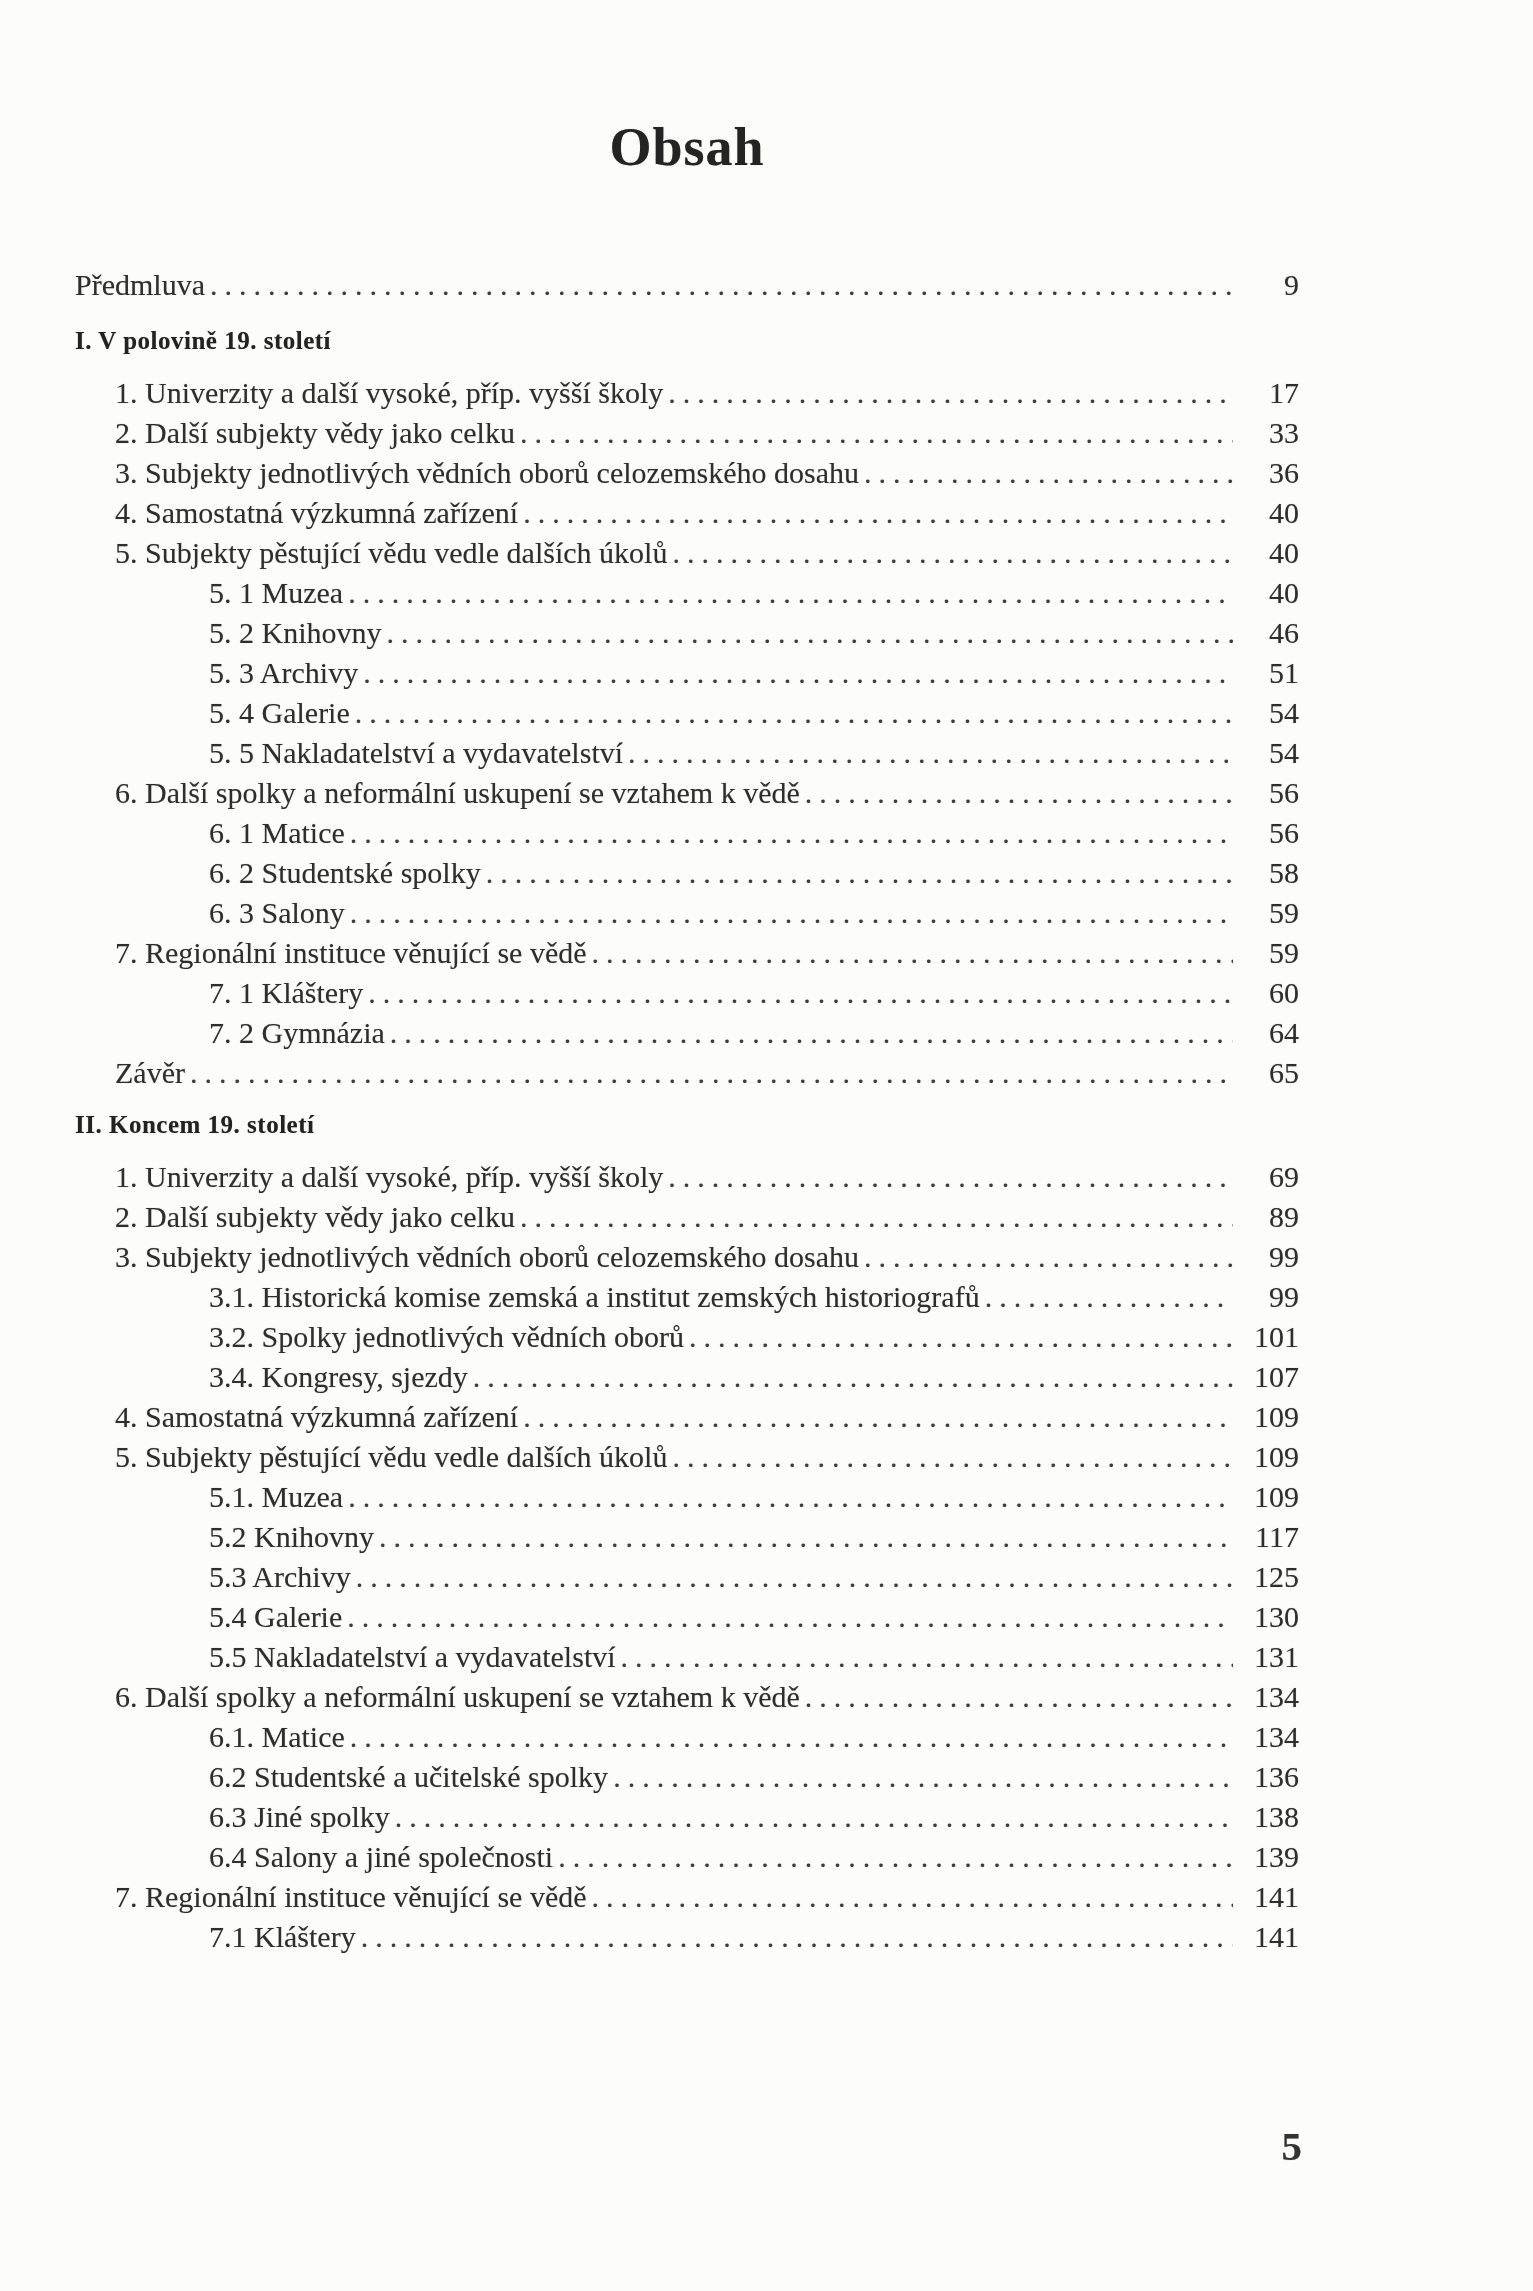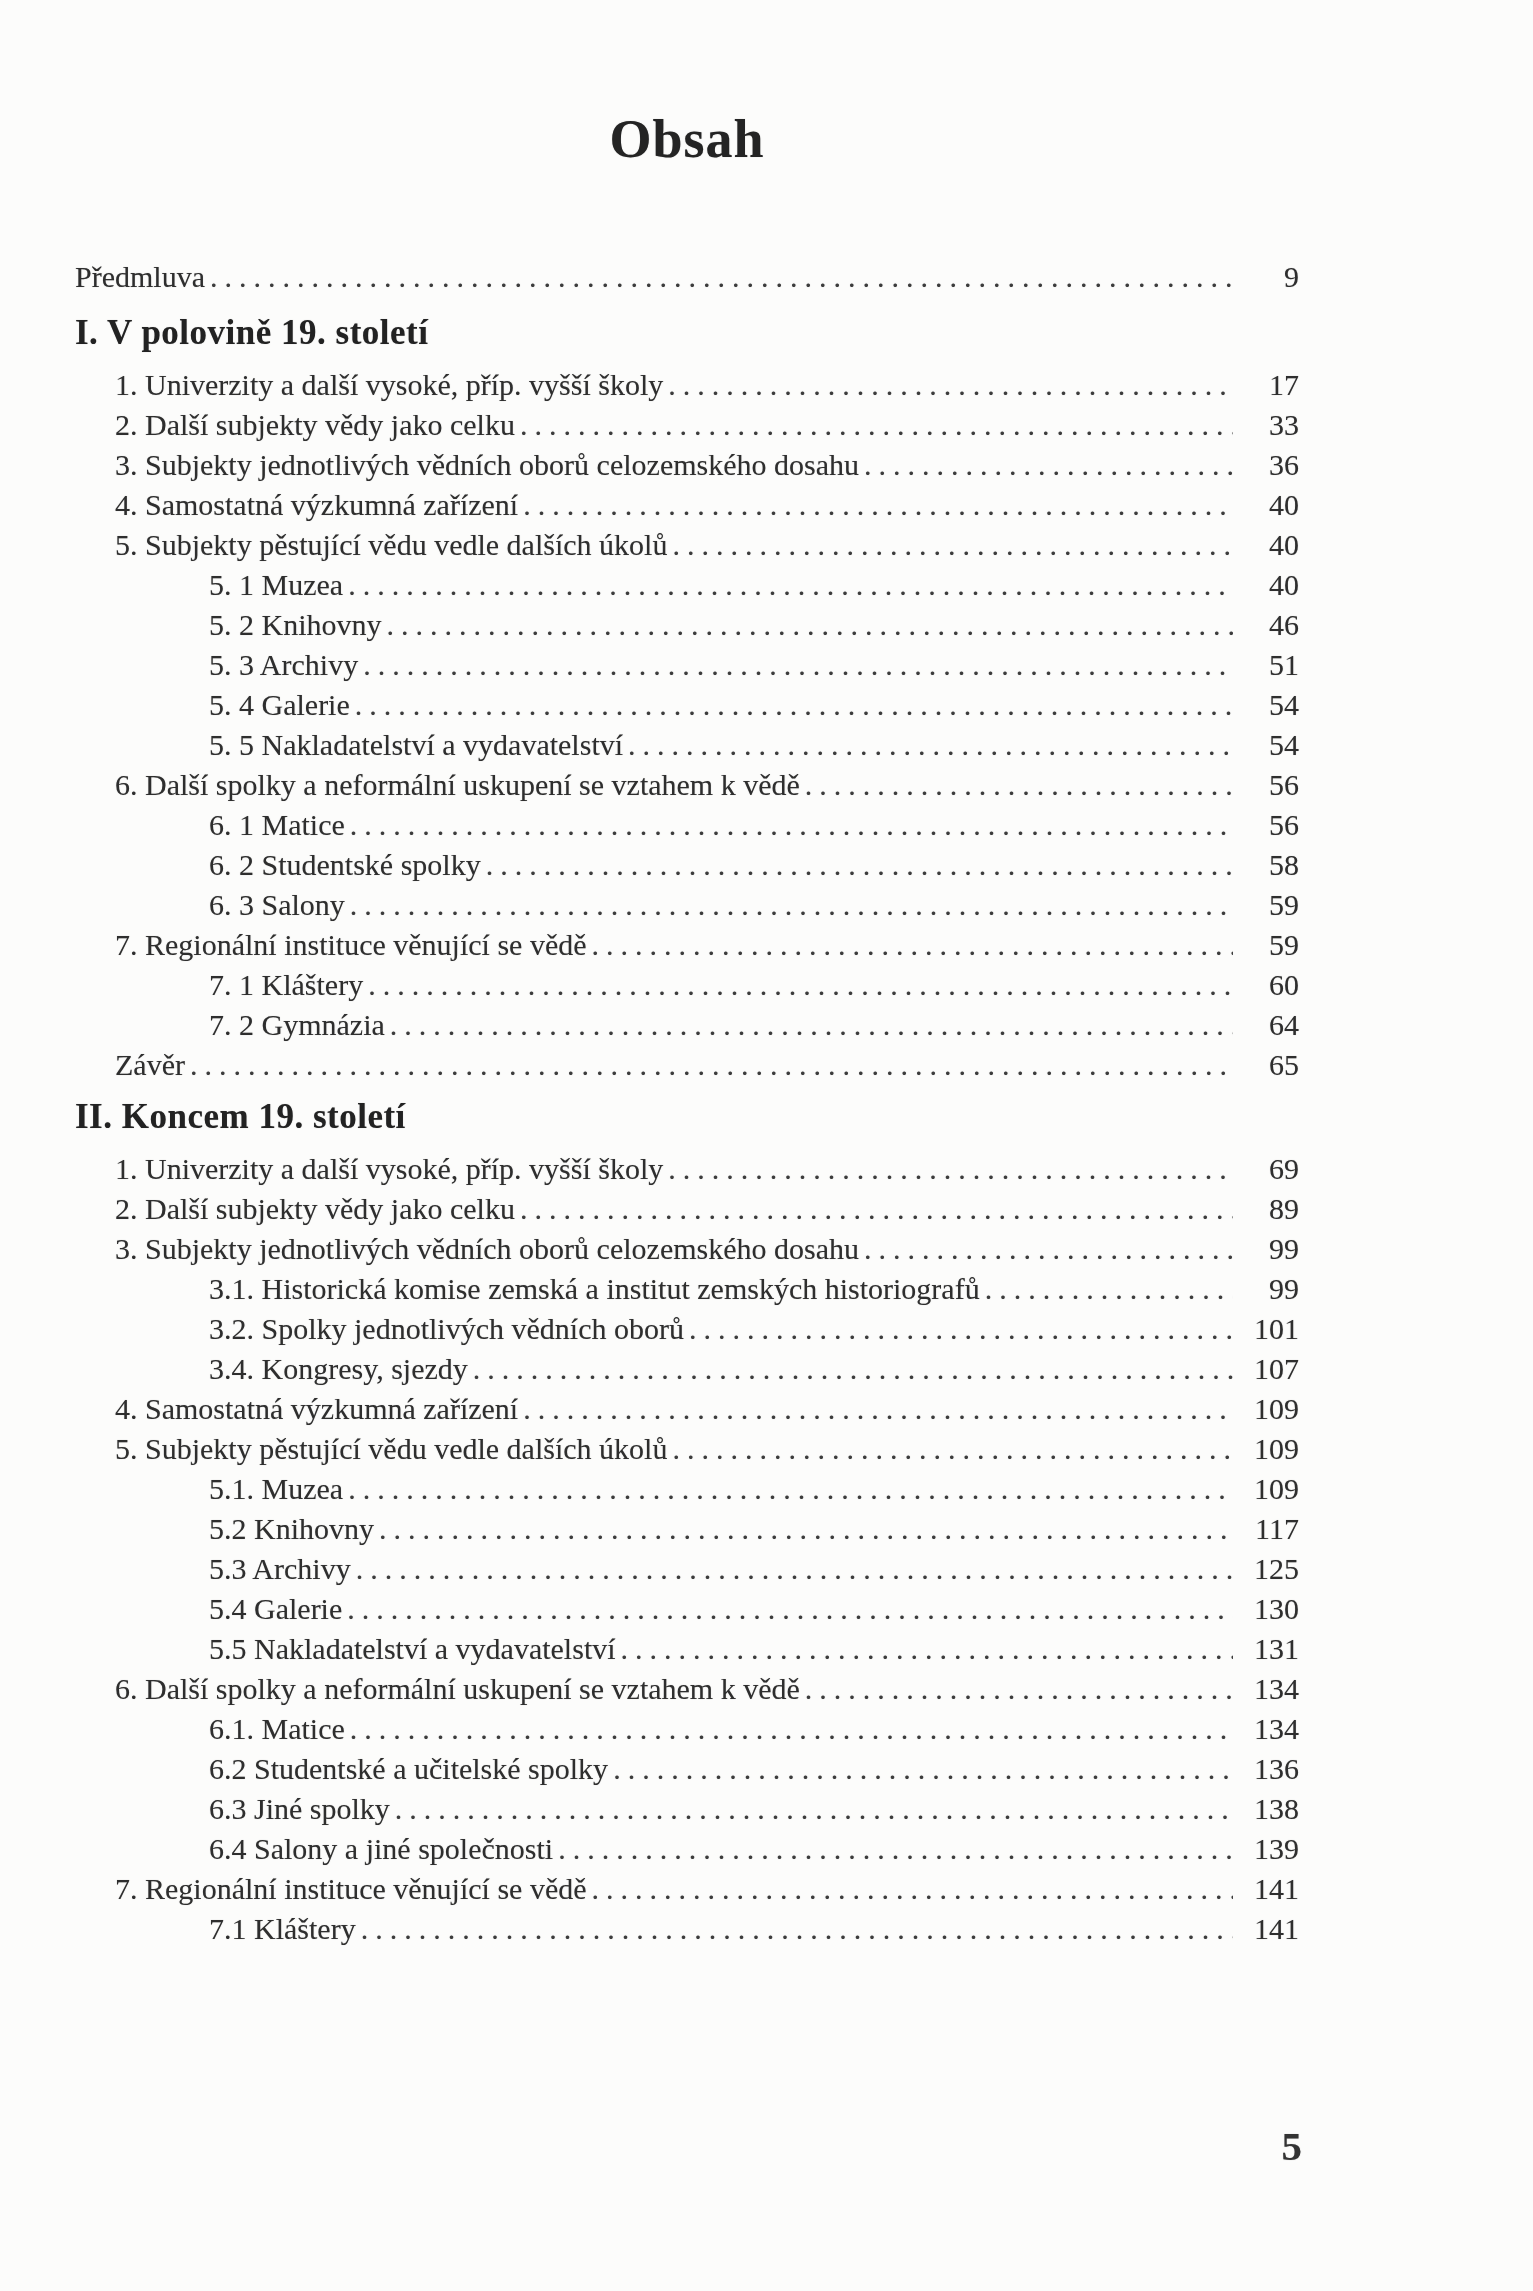--- a/index.html
+++ b/index.html
@@ -9,21 +9,21 @@
     height: 2291px;
     background: #fcfcfb;
     overflow: hidden;
     font-family: "Liberation Serif", "DejaVu Serif", serif;
     color: #2e2e2e;
     text-shadow: 0 0 1px rgba(60,60,60,0.35);
   }
   .content {
     position: absolute;
     left: 75px;
-    top: 0;
+    top: 8px;
     width: 1224px;
   }
   .title {
     margin: 112px 0 0 0;
     text-align: center;
     font-size: 54px;
     font-weight: bold;
     color: #242424;
     letter-spacing: 1px;
     line-height: 1;
@@ -35,21 +35,21 @@
     height: 40px;
     line-height: 40px;
     font-size: 30px;
     white-space: nowrap;
   }
   .row.intro { height: 49px; line-height: 49px; justify-content: flex-end; }
   .row.heading {
     height: 56px;
     line-height: 48px;
     padding-top: 8px;
-    font-size: 35px;
+    font-size: 25px;
     font-weight: bold;
     color: #222;
     letter-spacing: 0.5px;
     text-align: center;
   }
   .lvl1 { padding-left: 40px; }
   .lvl2 { padding-left: 134px; }
   .label { flex: 0 0 auto; }
   .dots {
     flex: 1 1 auto;

